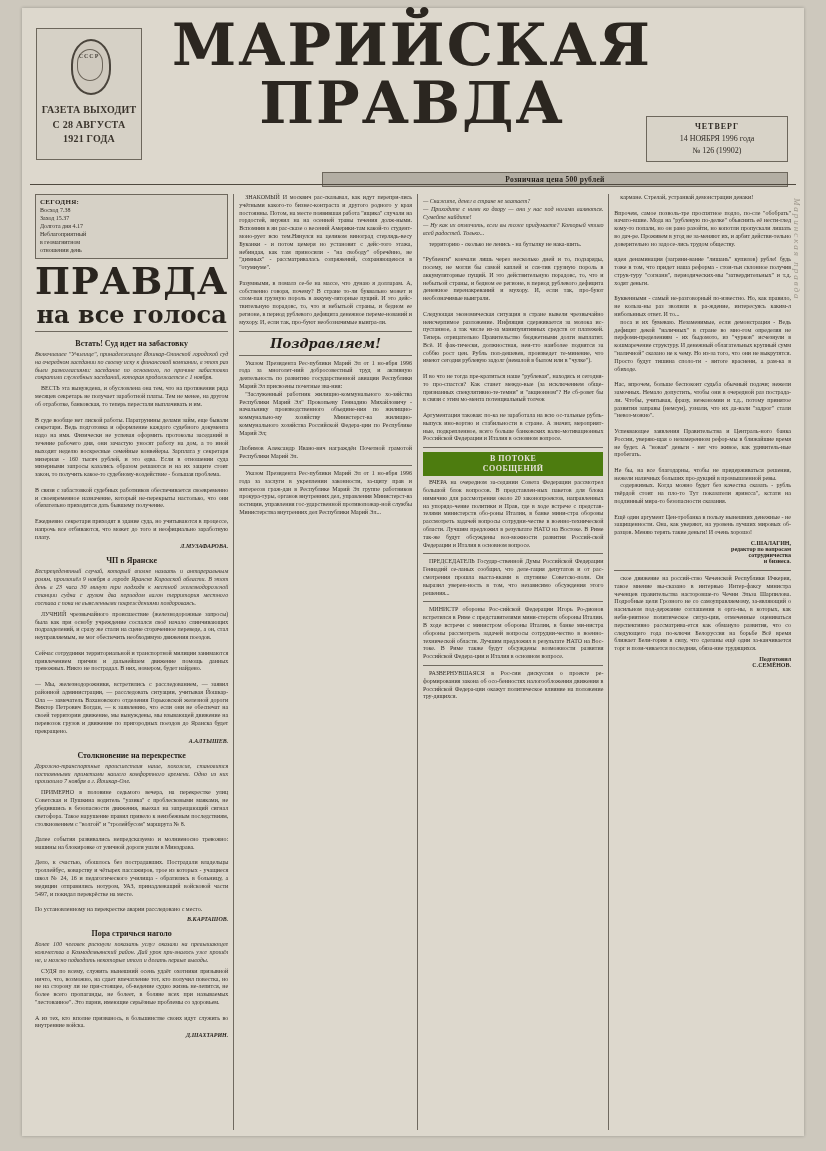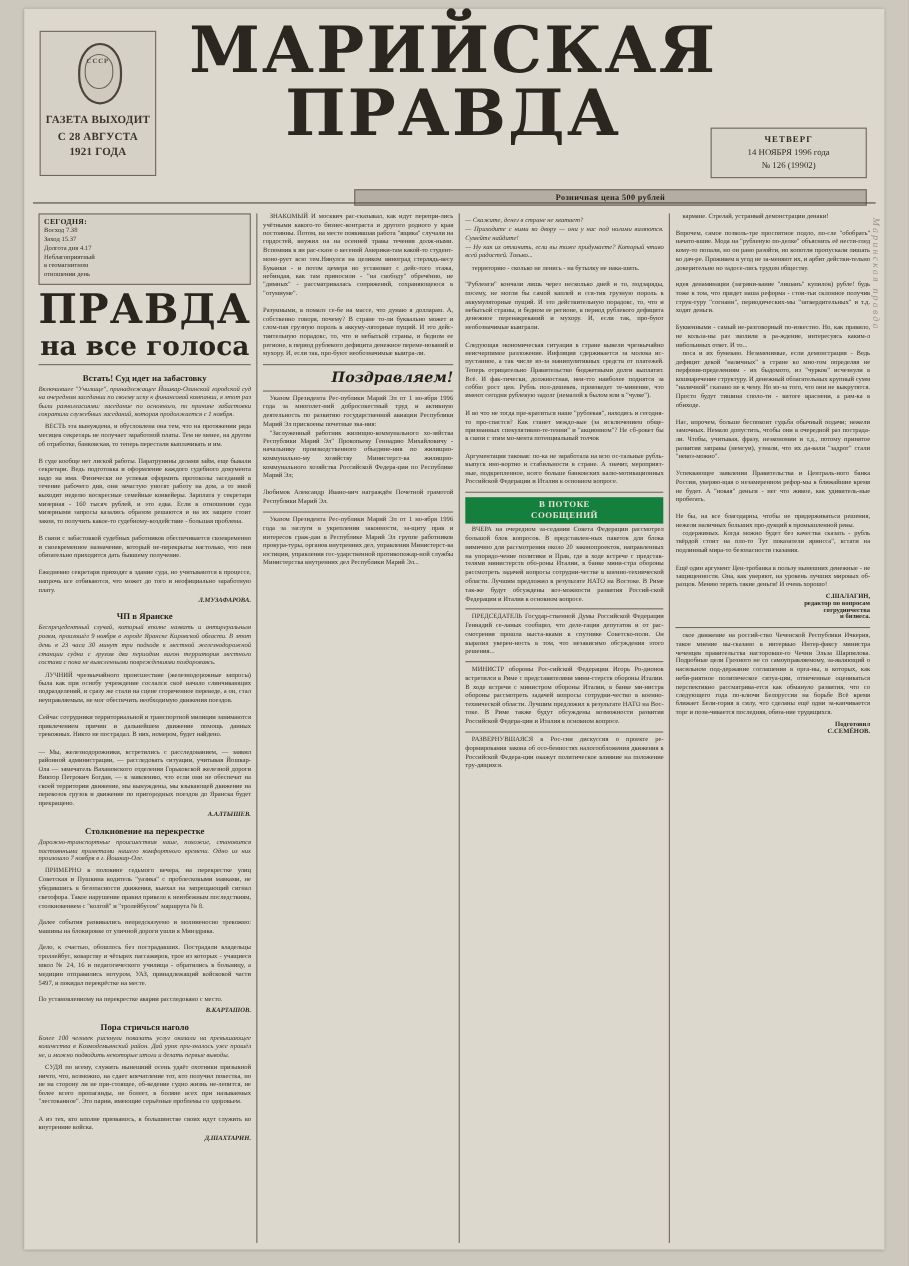--- a/index.html
+++ b/index.html
@@ -54,25 +54,25 @@
         hyphens:auto;}
   p.sig{font-size:6px;text-align:right;font-weight:bold;margin:2px 0 4px;font-style:italic;color:#2b2620;}
   
   .ruletka{border:1px solid #5d574d;background:#c9c4b8;margin:0 0 4px;padding:2px 3px;}
   .ruletka .kicker{font-size:8px;font-style:italic;font-weight:bold;color:#2b2620;}
   .ruletka .big{font-family:"DejaVu Serif",serif;font-style:italic;font-weight:bold;font-size:25px;
                 line-height:1.02;color:#1f1b16;letter-spacing:.5px;margin-top:1px;}
   .quote{font-size:6px;line-height:1.32;font-style:italic;text-align:justify;margin:4px 0 3px;color:#332f29;}
   .hr-thin{height:1px;background:#6f695f;margin:4px 0;}
   
-  .blk-hd{background:#15803d;color:#e6e2d8;font-size:8px;font-weight:bold;text-align:center;
+  .blk-hd{background:#4d7c0f;color:#e6e2d8;font-size:8px;font-weight:bold;text-align:center;
           padding:3px 2px;letter-spacing:.5px;line-height:1.25;}
   .blk-hd.two{padding:2px;}
   .congrats{font-family:"DejaVu Serif",serif;font-weight:bold;font-style:italic;font-size:13px;
-            text-align:right;color:#241f1a;margin:4px 0 3px;}
+            text-align:center;color:#241f1a;margin:4px 0 3px;}
   .handwrite{position:absolute;right:2px;top:190px;width:16px;font-size:9px;color:#6a6255;
              writing-mode:vertical-rl;opacity:.55;font-style:italic;letter-spacing:2px;}
   .cred{font-size:6px;text-align:right;margin-top:3px;color:#2b2620;font-weight:bold;}
 </style>
 </head>
 <body>
 
 <div class="page">
   <div class="sheet">
 

